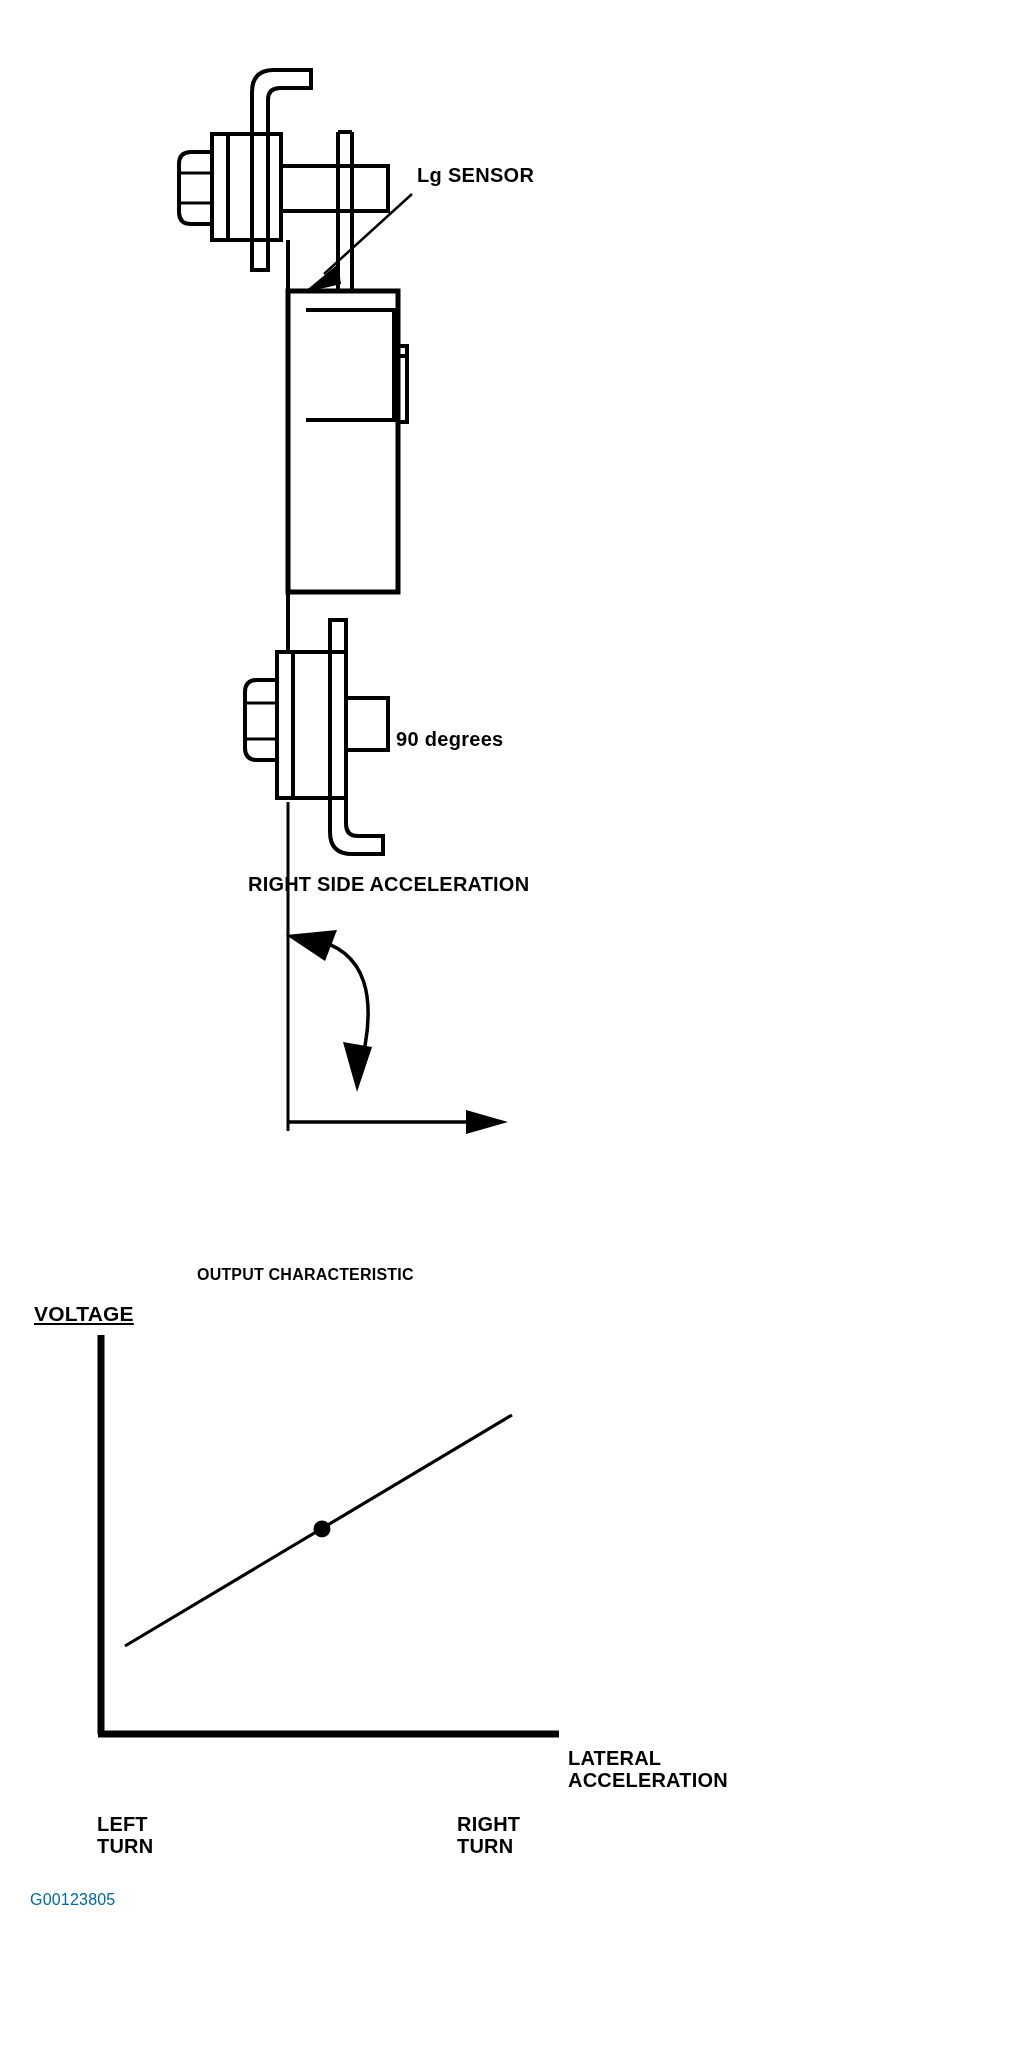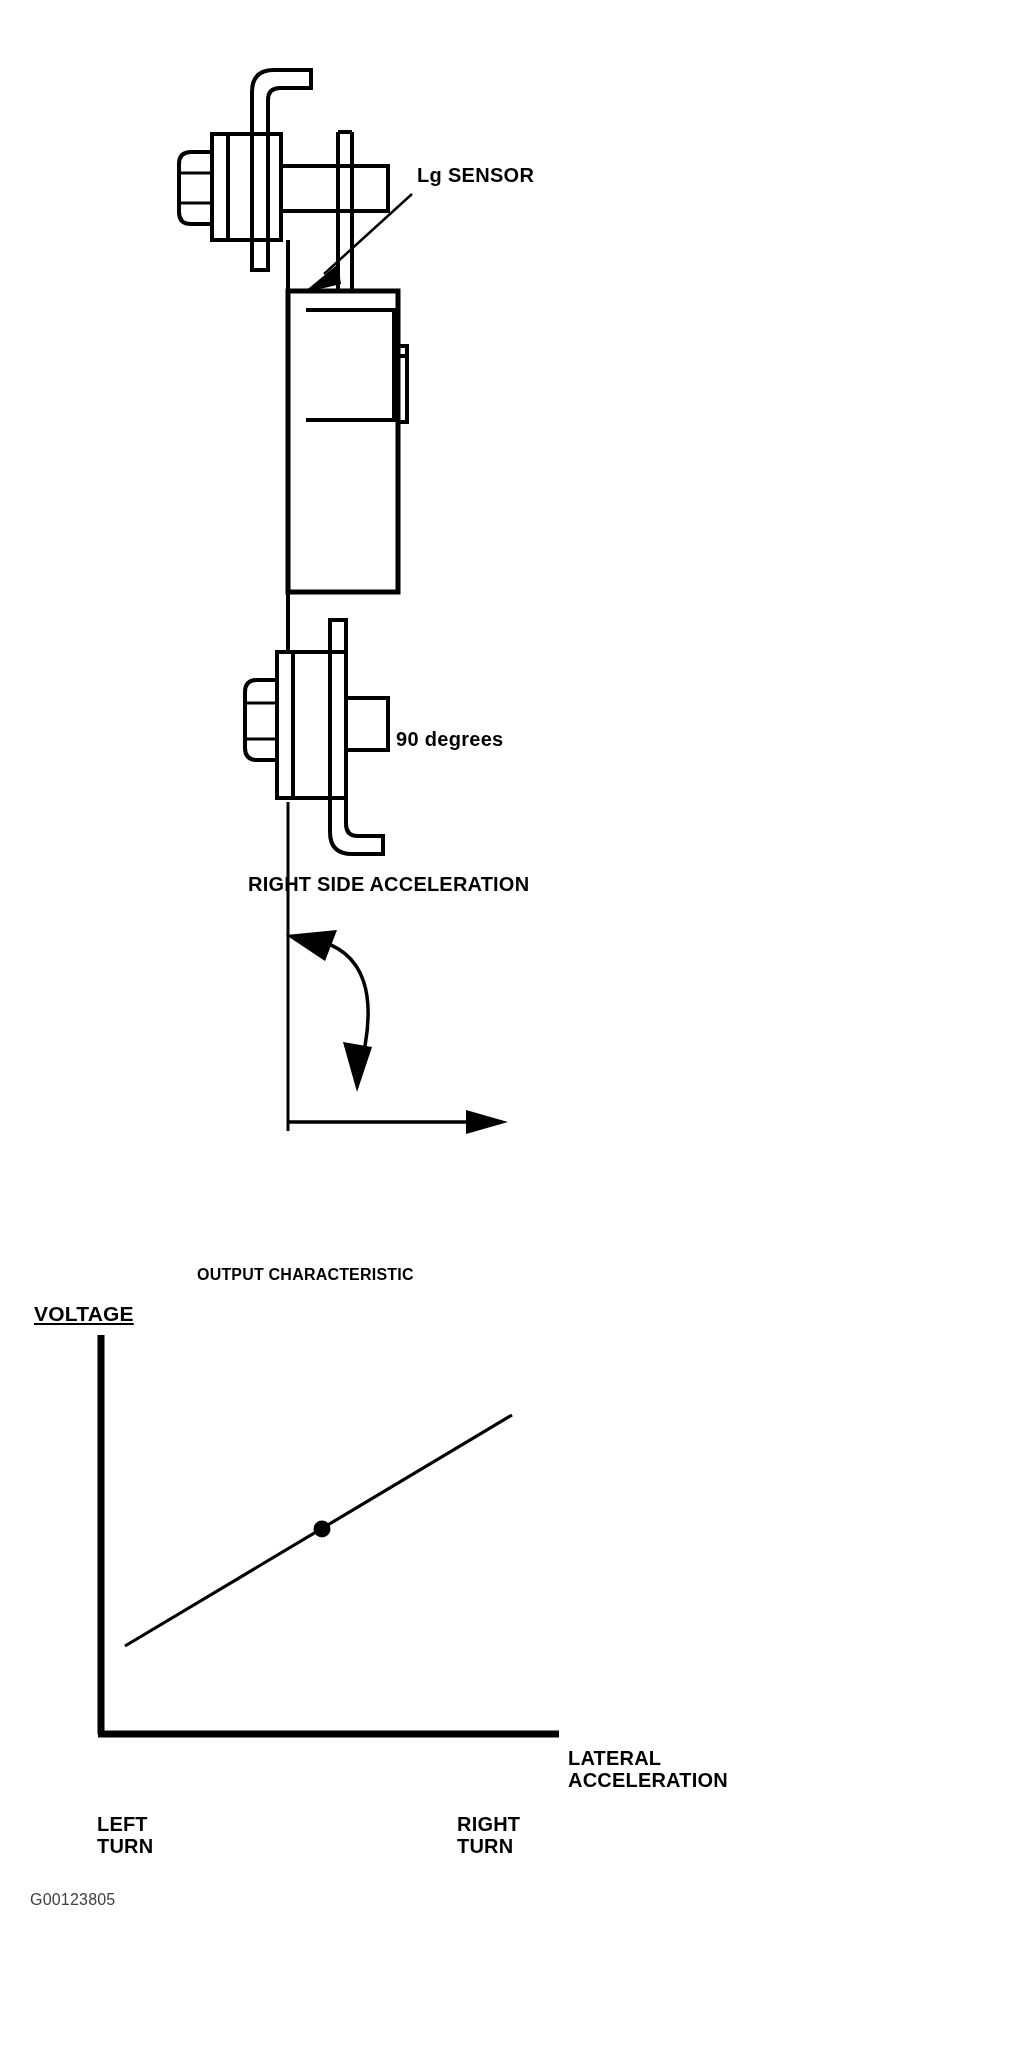--- a/index.html
+++ b/index.html
@@ -103,21 +103,21 @@
     letter-spacing: 0.2px;
     margin-left: 32px;
   }
 
   #label-figure-id {
     left: 30px;
     top: 1879px;
     font-size: 16px;
     font-weight: normal;
     letter-spacing: 0.2px;
-    color: #404040;
+    color: #0369a1;
   }
 
   .stroke-blk {
     fill: none;
     stroke: #000000;
     stroke-linejoin: miter;
     stroke-linecap: butt;
   }
   .fill-blk {
     fill: #000000;

